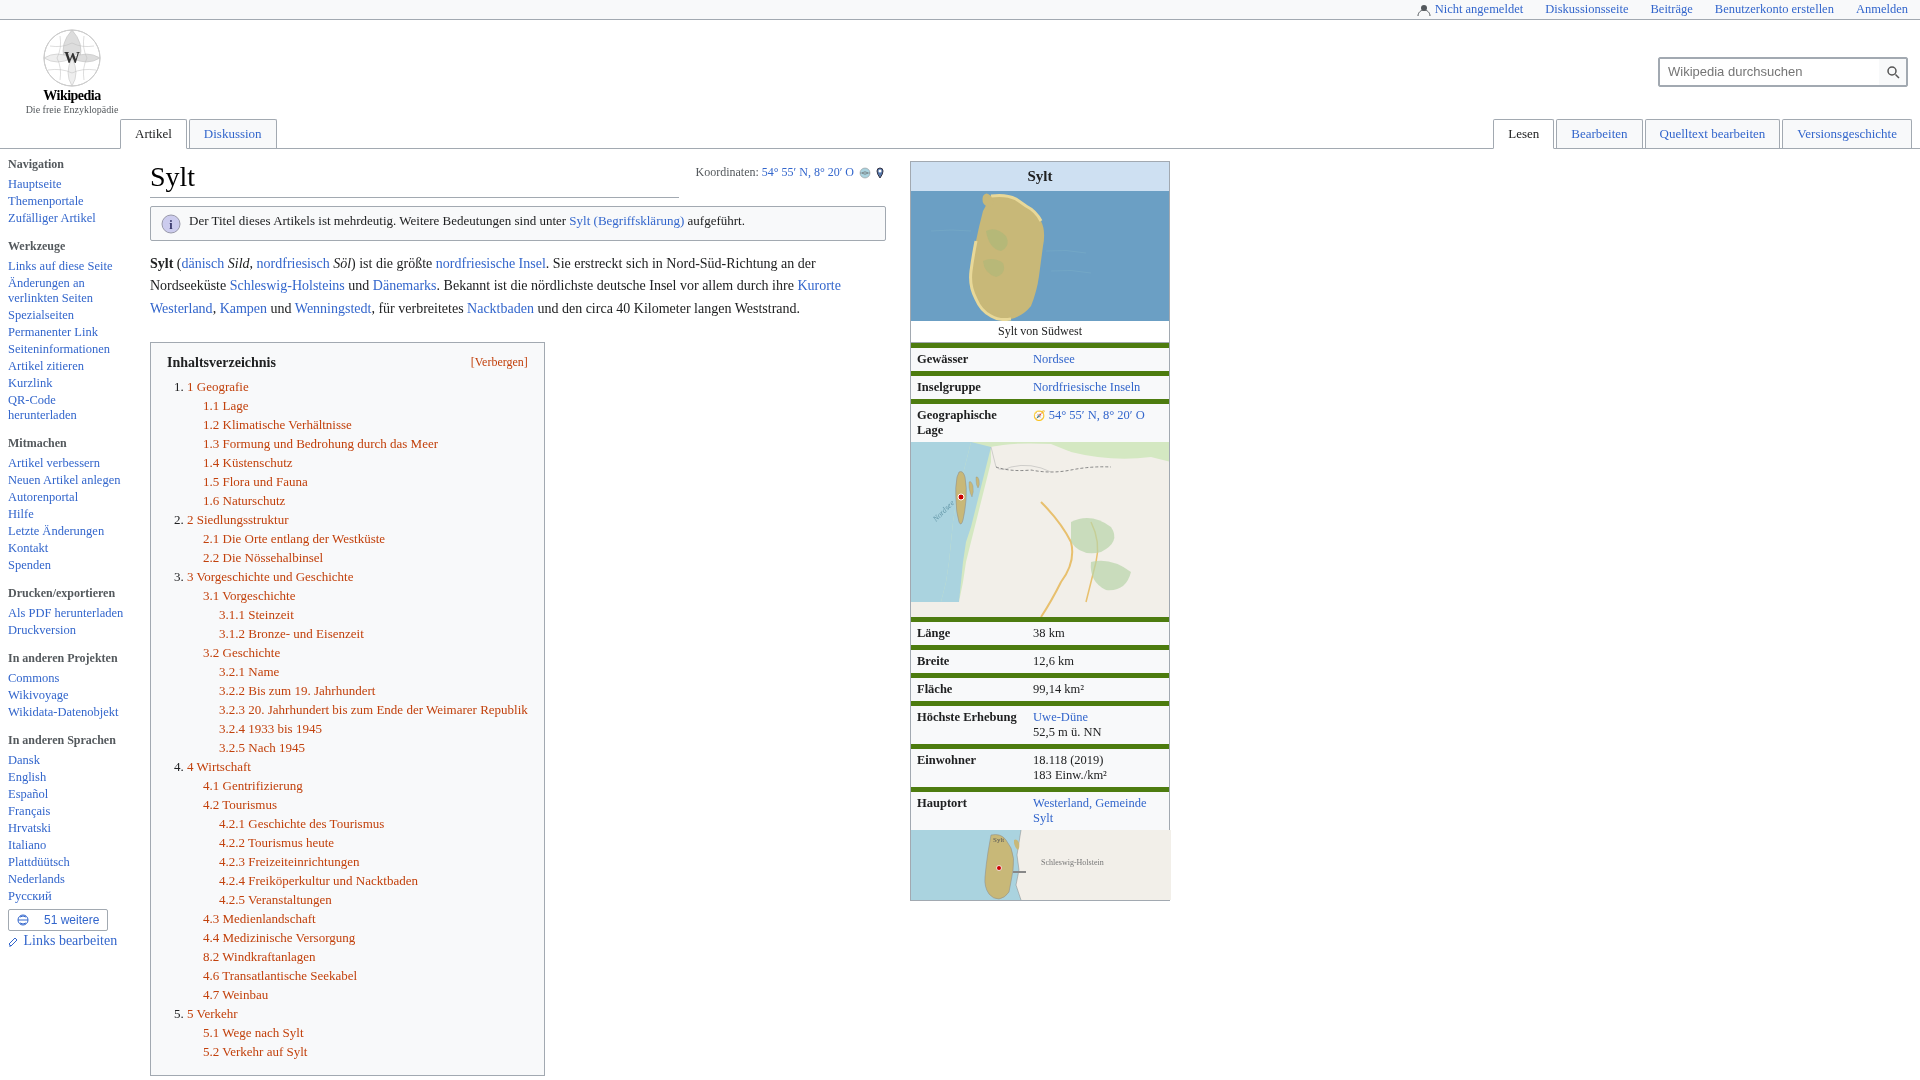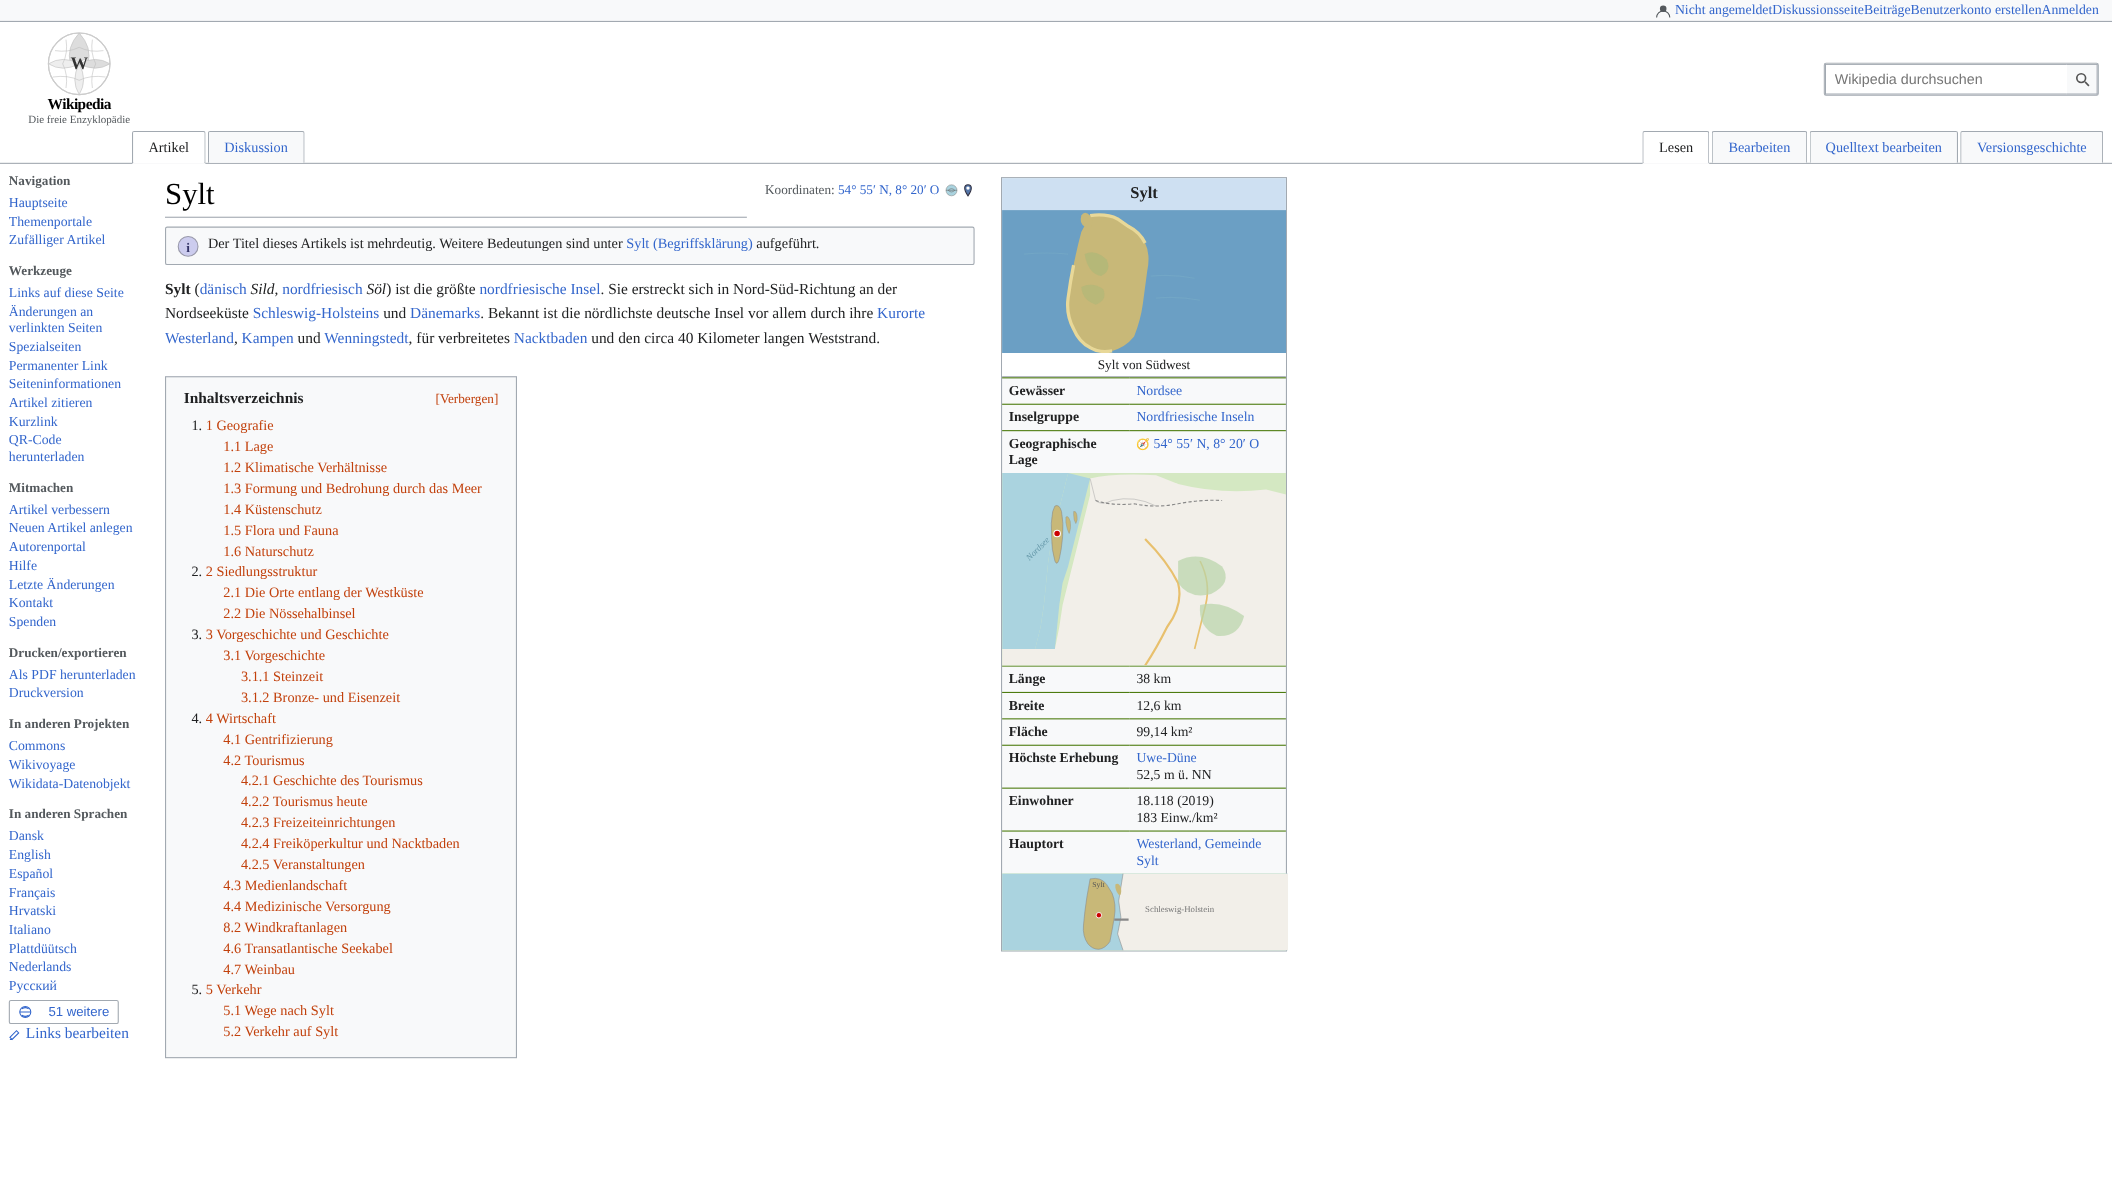--- a/index.html
+++ b/index.html
@@ -37,39 +37,39 @@
     #toc ol { padding-left: 20px; }
     #toc li { margin: 3px 0; }
     #toc a { color: #c2410c; }
     .toc-l1 { list-style-type: decimal; }
 
     
     #infobox { float: right; clear: right; margin: 0 0 16px 24px; border: 1px solid #a2a9b1; background: #f8f9fa; width: 260px; font-size: 13px; }
     #infobox-title { background: #cee0f2; text-align: center; font-weight: bold; padding: 6px; font-size: 15px; }
     #infobox-image-caption { text-align: center; font-size: 12px; padding: 3px; background: #fff; border-bottom: 1px solid #a2a9b1; }
     #infobox table { width: 100%; border-collapse: collapse; }
-    #infobox td { padding: 4px 6px; border-top: 1px solid #4d7c0f; vertical-align: top; font-size: 12.5px; }
+    #infobox td { padding: 4px 6px; border-top: 5px solid #4d7c0f; vertical-align: top; font-size: 12.5px; }
     #infobox td:first-child { font-weight: bold; width: 45%; color: #202122; }
     #infobox-map { width: 100%; height: 175px; background: #d4e8c2; position: relative; overflow: hidden; }
     #infobox-map2 { width: 100%; height: 70px; background: #d4e8c2; position: relative; }
 
     
     .lang-item { padding: 1px 0; }
 
     
     #logo-area { width: 120px; min-width: 120px; padding: 8px; display: flex; flex-direction: column; align-items: center; }
 
     
     .lang-more-btn { display: inline-flex; align-items: center; gap: 15px; border: 1px solid #a2a9b1; border-radius: 2px; padding: 3px 8px; font-size: 12px; cursor: pointer; background: #fff; color: #3366cc; margin-top: 4px; }
     .links-bearbeiten { font-size: 14px; color: #3366cc; cursor: pointer; padding: 2px 0; display: block; }
   </style>
 </head>
 <body>
 
-<div style="background:#f8f9fa; border-bottom:1px solid #a2a9b1; padding:2px 12px; display:flex; justify-content:flex-end; align-items:flex-start; font-size:12.5px; gap:0;">
+<div style="background:#f8f9fa; border-bottom:1px solid #a2a9b1; padding:2px 12px; display:flex; justify-content:flex-end; align-items:flex-start; font-size:12.5px; gap:22px;">
   <span style="display:flex;align-items:center;gap:4px;">
     <svg width="14" height="14" viewBox="0 0 14 14">
         <circle cx="7" cy="5" r="3" fill="#54595d"></circle>
         <path d="M1 13c0-3.3 2.7-6 6-6s6 2.7 6 6" stroke="#54595d" stroke-width="1" fill="none"></path>
       </svg>
     <a href="#">Nicht angemeldet</a>
   </span>
   <a href="#">Diskussionsseite</a>
   <a href="#">Beiträge</a>
   <a href="#">Benutzerkonto erstellen</a>
@@ -405,20 +405,29 @@
           </ol>
         </li>
         <li class="toc-l1"><a href="#"><span>3</span> <span>Vorgeschichte und Geschichte</span></a>
           <ol style="list-style:none;padding-left:16px;">
             <li><a href="#">3.1 Vorgeschichte</a>
               <ol style="list-style:none;padding-left:16px;">
                 <li><a href="#">3.1.1 Steinzeit</a></li>
                 <li><a href="#">3.1.2 Bronze- und Eisenzeit</a></li>
               </ol>
             </li>
+            <li><a href="#">3.2 Geschichte</a>
+              <ol style="list-style:none;padding-left:16px;">
+                <li><a href="#">3.2.1 Name</a></li>
+                <li><a href="#">3.2.2 Bis zum 19. Jahrhundert</a></li>
+                <li><a href="#">3.2.3 20. Jahrhundert bis zum Ende der Weimarer Republik</a></li>
+                <li><a href="#">3.2.4 1933 bis 1945</a></li>
+                <li><a href="#">3.2.5 Nach 1945</a></li>
+              </ol>
+            </li>
           </ol>
         </li>
         <li class="toc-l1"><a href="#"><span>4</span> <span>Wirtschaft</span></a>
           <ol style="list-style:none;padding-left:16px;">
             <li><a href="#">4.1 Gentrifizierung</a></li>
             <li><a href="#">4.2 Tourismus</a>
               <ol style="list-style:none;padding-left:16px;">
                 <li><a href="#">4.2.1 Geschichte des Tourismus</a></li>
                 <li><a href="#">4.2.2 Tourismus heute</a></li>
                 <li><a href="#">4.2.3 Freizeiteinrichtungen</a></li>

